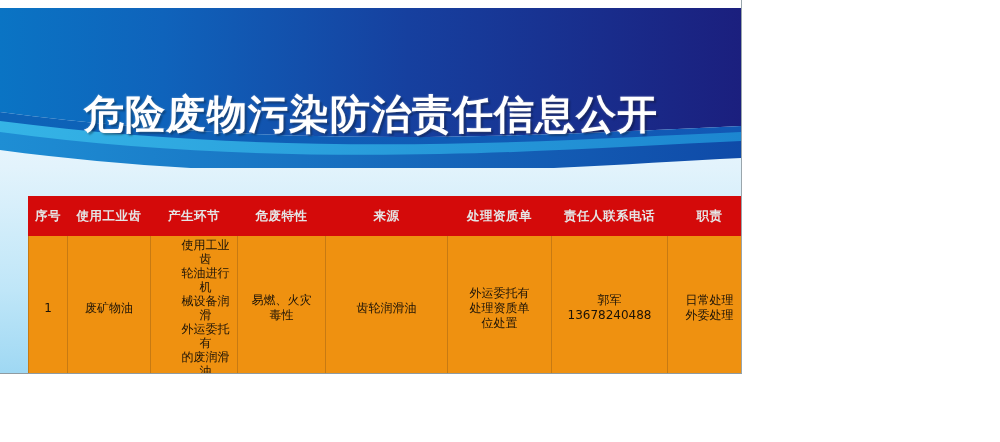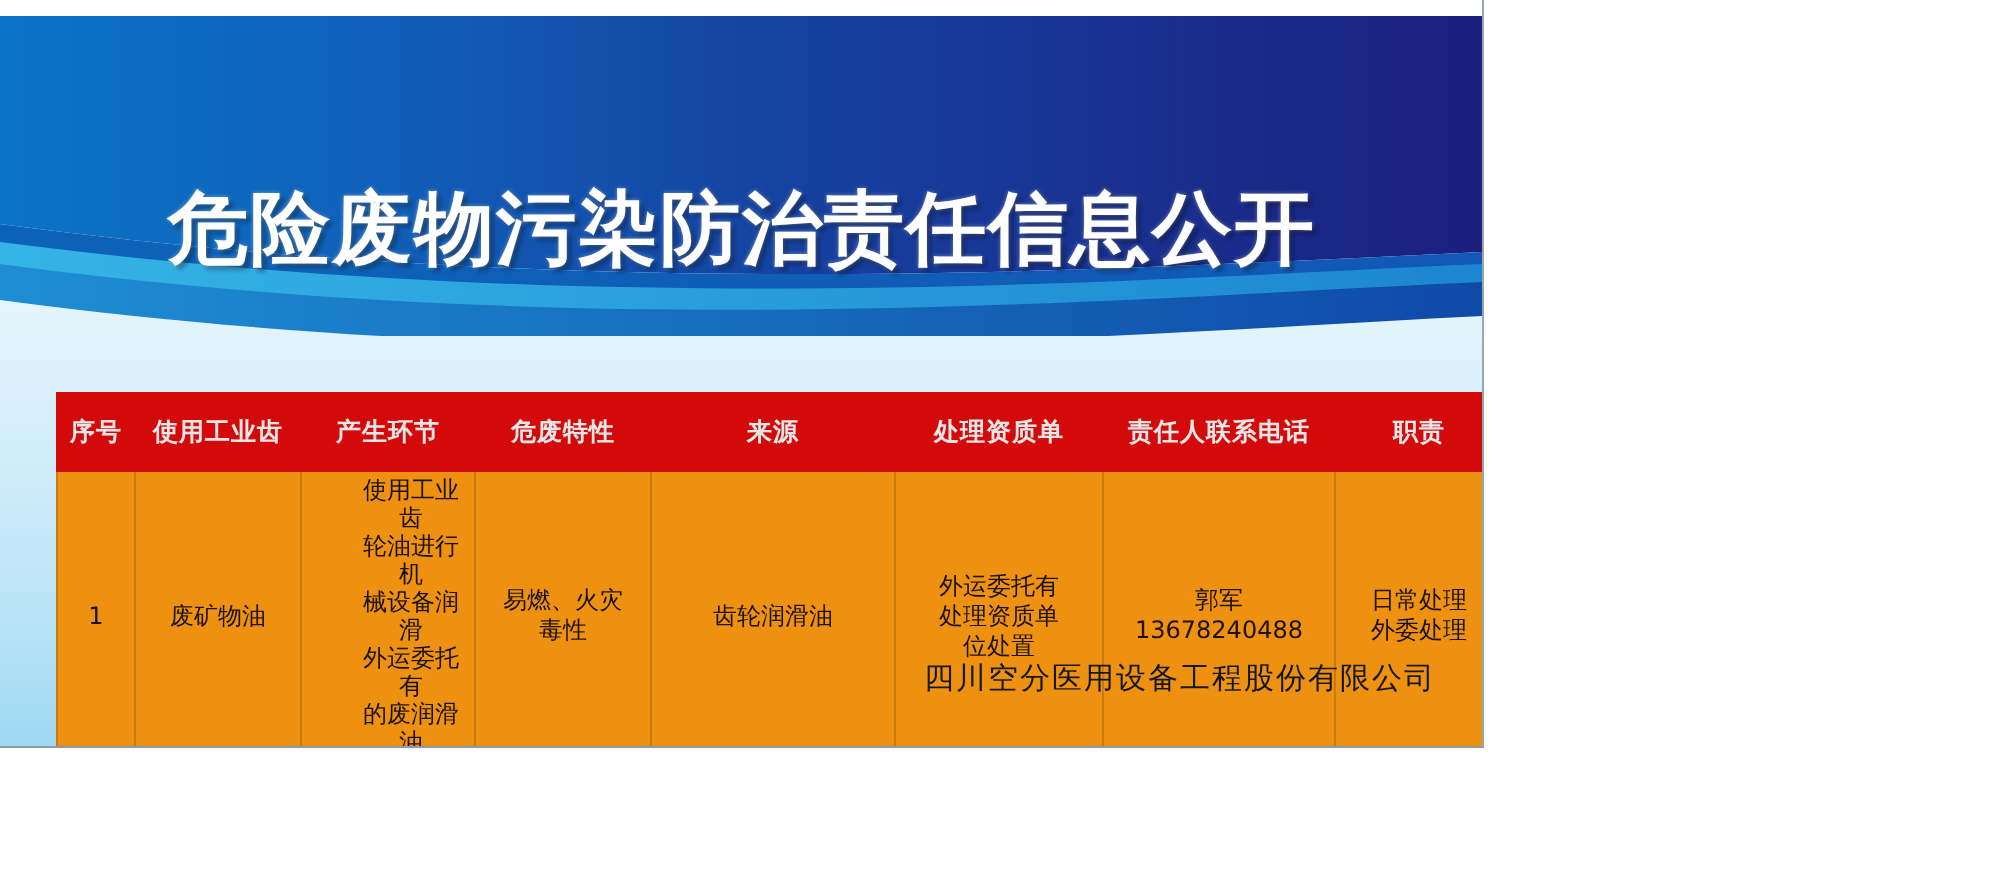--- a/index.html
+++ b/index.html
@@ -210,15 +210,14 @@
           <span>13678240488</span>
         </td>
         <td class="c-duty cell-lines">
           <span>日常处理</span>
           <span>外委处理</span>
         </td>
       </tr>
     </tbody>
   </table>
 
-  <div id="company">四川空分医用设备工程股份有限公司</div>
 
 </div>
 
 </body></html>

